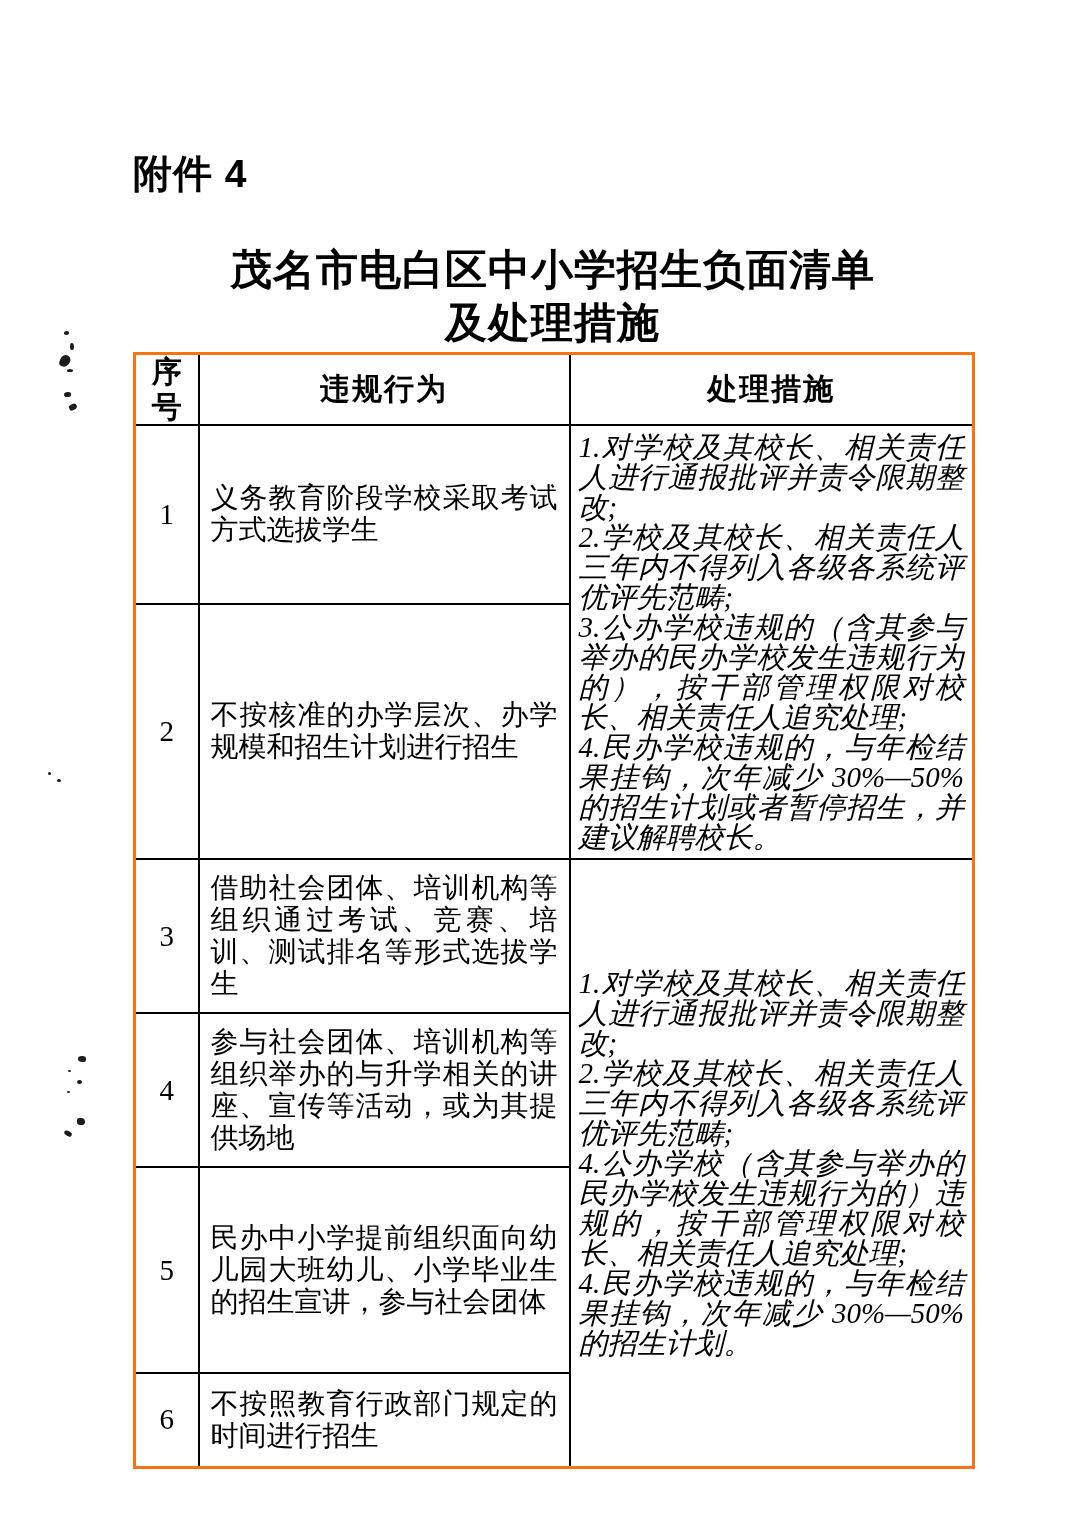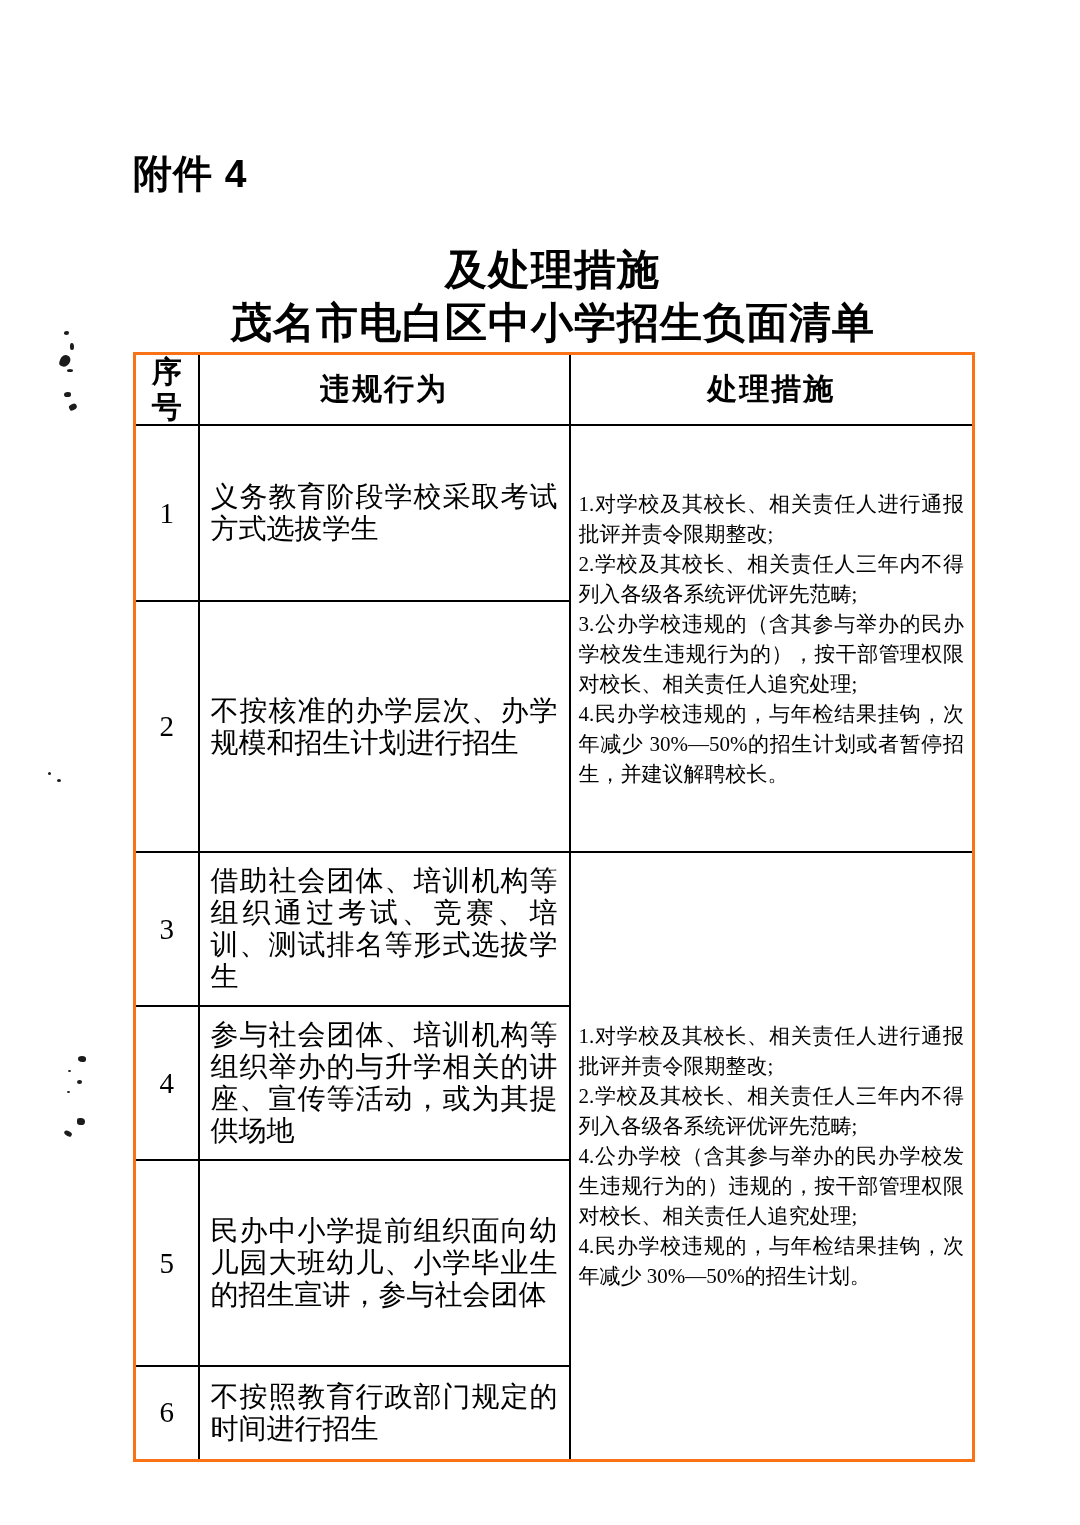--- a/index.html
+++ b/index.html
@@ -50,33 +50,33 @@
     word-break: break-all; line-height: 1.15; letter-spacing: 0;
   }
   td.cell-no { text-align: center; font-size: 29px; }
   td.cell-vio {
     font-size: 28px; line-height: 32px;
     text-align: justify; text-justify: inter-character;
     padding: 12px 11px;
   }
   td.cell-mea { padding: 6px 8px; }
   td.cell-mea p {
-    font-size: 21px; line-height: 30px;
-    text-align: justify; text-justify: inter-character;
+    font-size: 29px; line-height: 30px;
+    text-align: justify; text-justify: inter-character; font-style: italic;
   }
   .ink-speck { position: absolute; background: #1c1c1c; }
 </style>
 </head>
 <body>
 
 <div class="attachment-label">附件 4</div>
 
 <div class="doc-title">
+  <div>茂名市电白区中小学招生负面清单</div>
   <div>及处理措施</div>
-  <div>茂名市电白区中小学招生负面清单</div>
 </div>
 
 <table class="nl-table">
   <colgroup>
     <col class="col-no">
       <col class="col-vio">
       <col class="col-mea">
   </colgroup>
   <tbody>
     <tr class="hdr">

